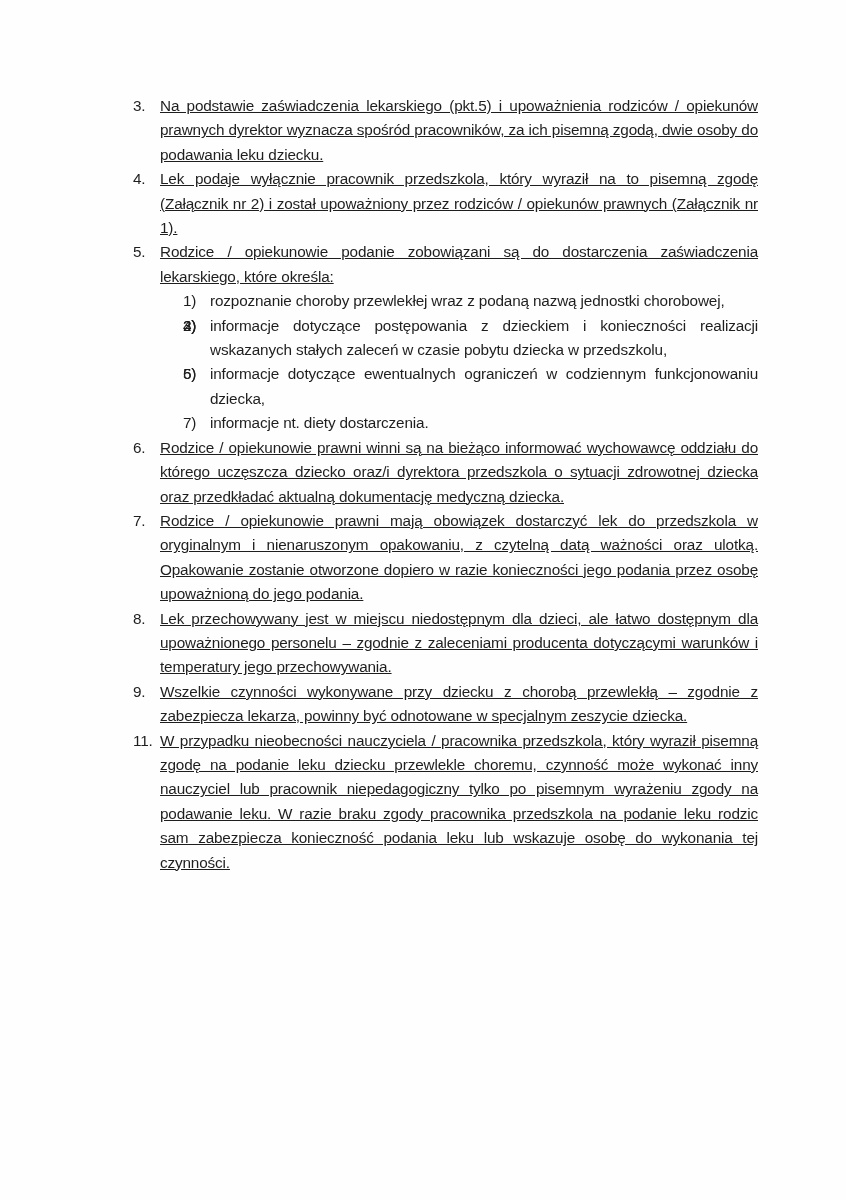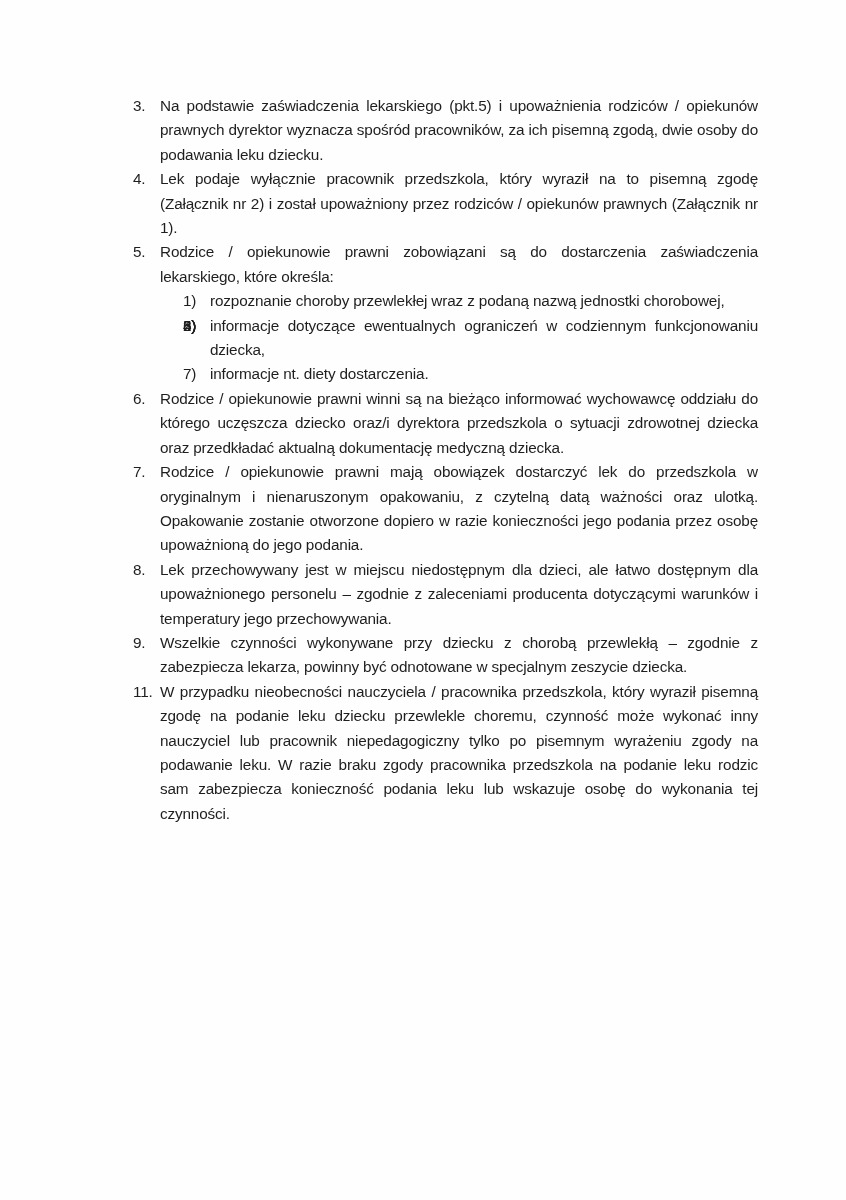--- a/index.html
+++ b/index.html
@@ -8,21 +8,21 @@
     position: absolute; left: 0; top: 0; width: 846px; height: 1200px; background: #fefefe;
   }
   .content {
     position: absolute; left: 133px; top: 94px; width: 625px;
     font-family: "Liberation Sans", sans-serif;
     font-size: 15.3px; line-height: 24.4px; color: #1e1e1e;
     letter-spacing: -0.15px;
   }
   .item { position: relative; padding-left: 27px; text-align: justify; }
   .item .num { position: absolute; left: 0; top: 0; }
-  .item .body { display: block; }
+  .item .body { display: block; text-decoration: underline; }
   .sub { position: relative; padding-left: 77px; text-align: justify; }
   .sub .num { position: absolute; left: 50px; top: 0; }
   .item .body, .sub .body { text-align-last: left; }
   .ol-sub { margin: 0; padding: 0; }
 </style>
 </head>
 <body>
 
 <div class="page">
   <div class="content">
@@ -32,35 +32,36 @@
       <span class="body">Na podstawie zaświadczenia lekarskiego (pkt.5) i upoważnienia rodziców / opiekunów prawnych dyrektor wyznacza spośród pracowników, za ich pisemną zgodą, dwie osoby do podawania leku dziecku.</span>
     </div>
 
     <div class="item">
       <span class="num">4.</span>
       <span class="body">Lek podaje wyłącznie pracownik przedszkola, który wyraził na to pisemną zgodę (Załącznik nr 2) i został upoważniony przez rodziców / opiekunów prawnych (Załącznik nr 1).</span>
     </div>
 
     <div class="item">
       <span class="num">5.</span>
-      <span class="body">Rodzice / opiekunowie prawni zobowiązani są do dostarczenia zaświadczenia lekarskiego, które określa:</span>
+      <span class="body">Rodzice / opiekunowie podanie zobowiązani są do dostarczenia zaświadczenia lekarskiego, które określa:</span>
     </div>
     <div class="ol-sub">
       <div class="sub">
         <span class="num">1)</span>
         <span class="body">rozpoznanie choroby przewlekłej wraz z podaną nazwą jednostki chorobowej,</span>
       </div>
       <div class="sub">
         <span class="num">2)</span>
       </div>
       <div class="sub">
         <span class="num">3)</span>
       </div>
       <div class="sub">
         <span class="num">4)</span>
+        <span class="body">informacje dotyczące postępowania z dzieckiem i konieczności realizacji wskazanych stałych zaleceń w czasie pobytu dziecka w przedszkolu,</span>
       </div>
       <div class="sub">
         <span class="num">5)</span>
       </div>
       <div class="sub">
         <span class="num">6)</span>
         <span class="body">informacje dotyczące ewentualnych ograniczeń w codziennym funkcjonowaniu dziecka,</span>
       </div>
       <div class="sub">
         <span class="num">7)</span>

